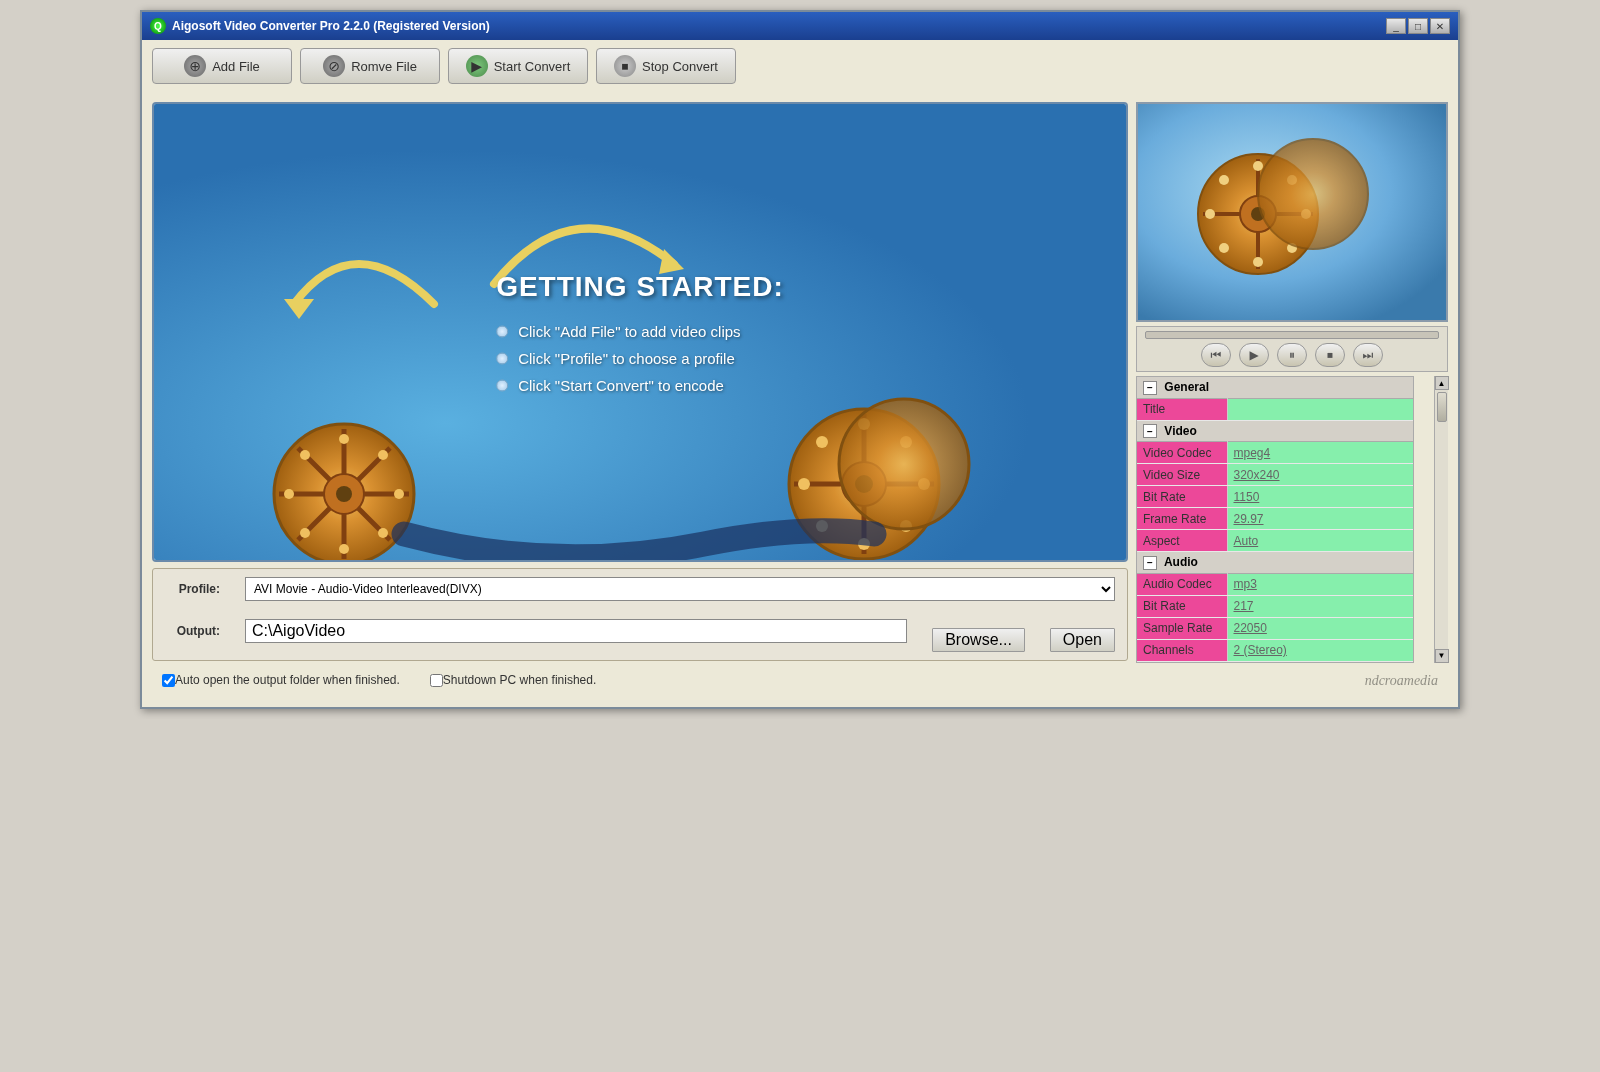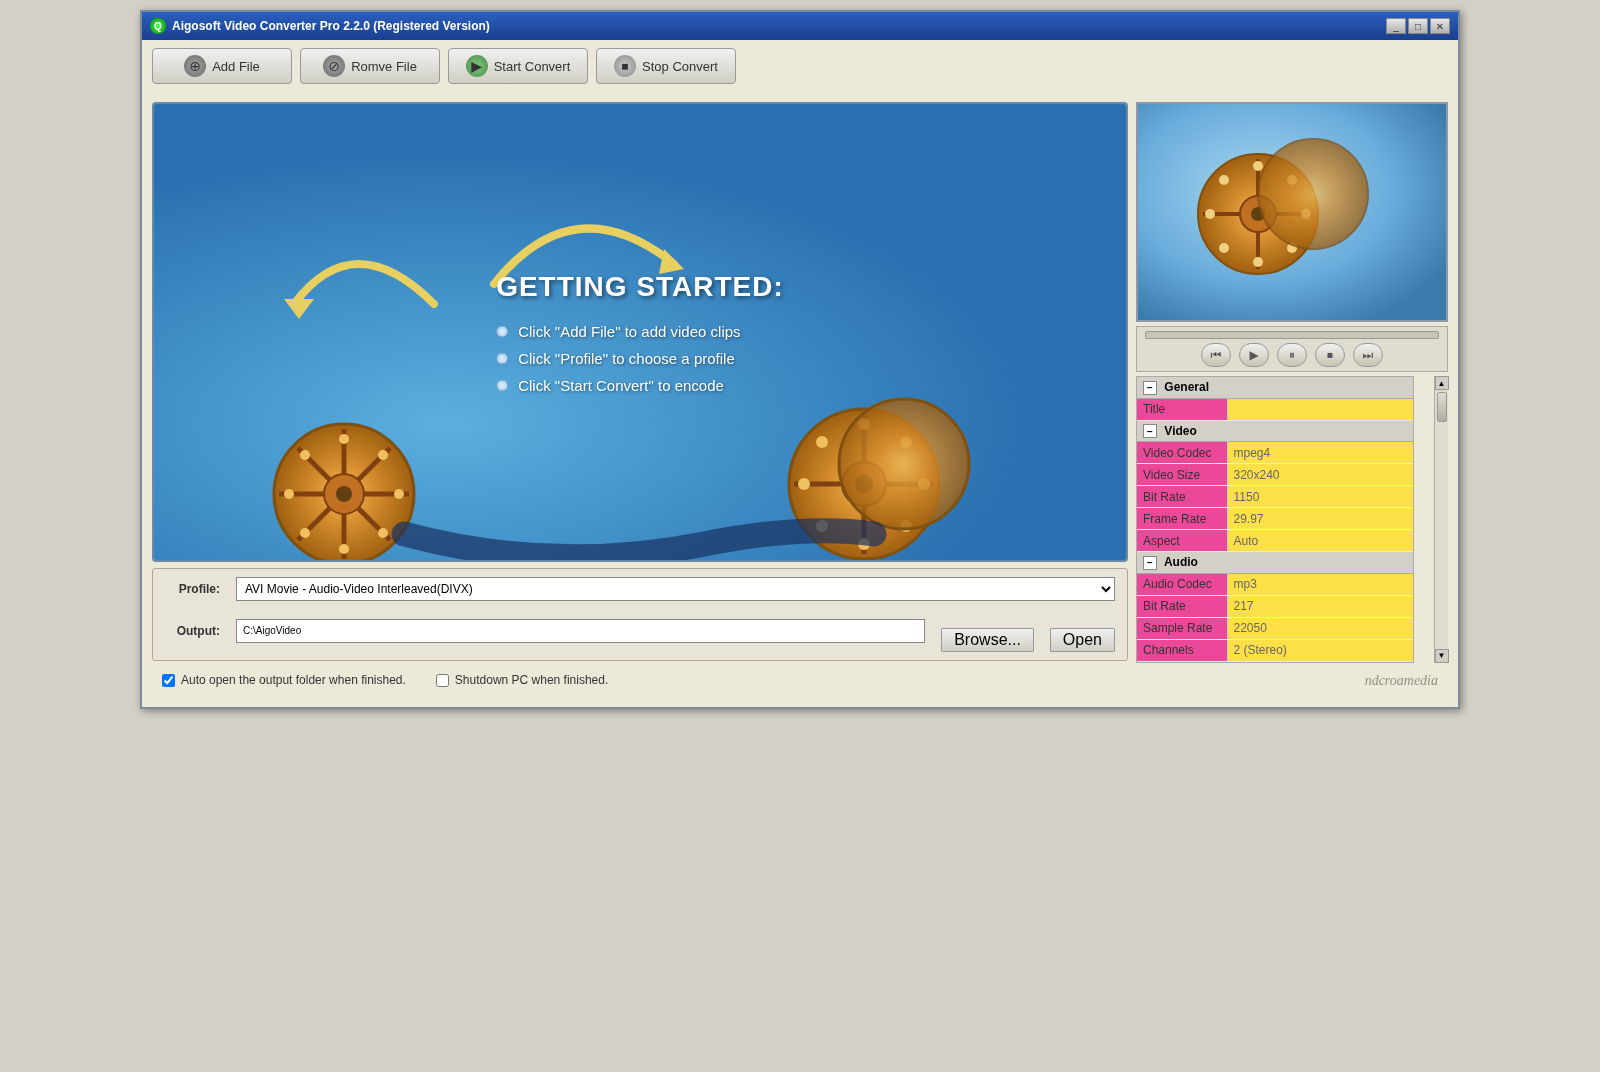--- a/index.html
+++ b/index.html
@@ -189,21 +189,21 @@
       border: 1px solid #b0a890;
       border-radius: 3px;
       padding: 8px 12px;
       display: flex;
       flex-direction: column;
       gap: 8px;
     }
     .form-row {
       display: flex;
       align-items: center;
-      gap: 16px;
+      gap: 25px;
     }
     .form-label {
       font-size: 12px;
       font-weight: bold;
       color: #333;
       width: 55px;
       text-align: right;
     }
     .profile-select {
       flex: 1;
@@ -211,21 +211,21 @@
       border: 1px solid #888;
       background: white;
       font-size: 12px;
       padding: 2px 4px;
     }
     .output-input {
       flex: 1;
       height: 24px;
       border: 1px solid #888;
       background: white;
-      font-size: 10px;
+      font-size: 16px;
       padding: 2px 6px;
     }
     .browse-btn, .open-btn {
       height: 24px;
       padding: 0 12px;
       background: linear-gradient(to bottom, #f0f0f0, #d0cfc4);
       border: 1px solid #999;
       border-radius: 1px;
       cursor: pointer;
       font-size: 16px;
@@ -235,21 +235,20 @@
     
     .checkbox-row {
       display: flex;
       align-items: center;
       gap: 30px;
       padding: 6px 10px;
     }
     .checkbox-item {
       display: flex;
       align-items: center;
-      gap: 6px;
       font-size: 12px;
       color: #333;
       cursor: pointer;
     }
     .checkbox-item input[type="checkbox"] {
       cursor: pointer;
     }
 
     
     .right-panel {
@@ -348,21 +347,22 @@
       height: 22px;
     }
     .prop-row td:first-child {
       color: #333;
       background: #ec4899;
       border-right: 1px solid #ccc;
       width: 90px;
     }
     .prop-row td:last-child {
       color: #666;
-      background: #fde047;
+      background: #86efac;
+      text-decoration: underline;
     }
 
     
     .watermark {
       position: absolute;
       bottom: 8px;
       right: 10px;
       font-size: 14px;
       font-style: italic;
       color: rgba(0,0,0,0.4);

